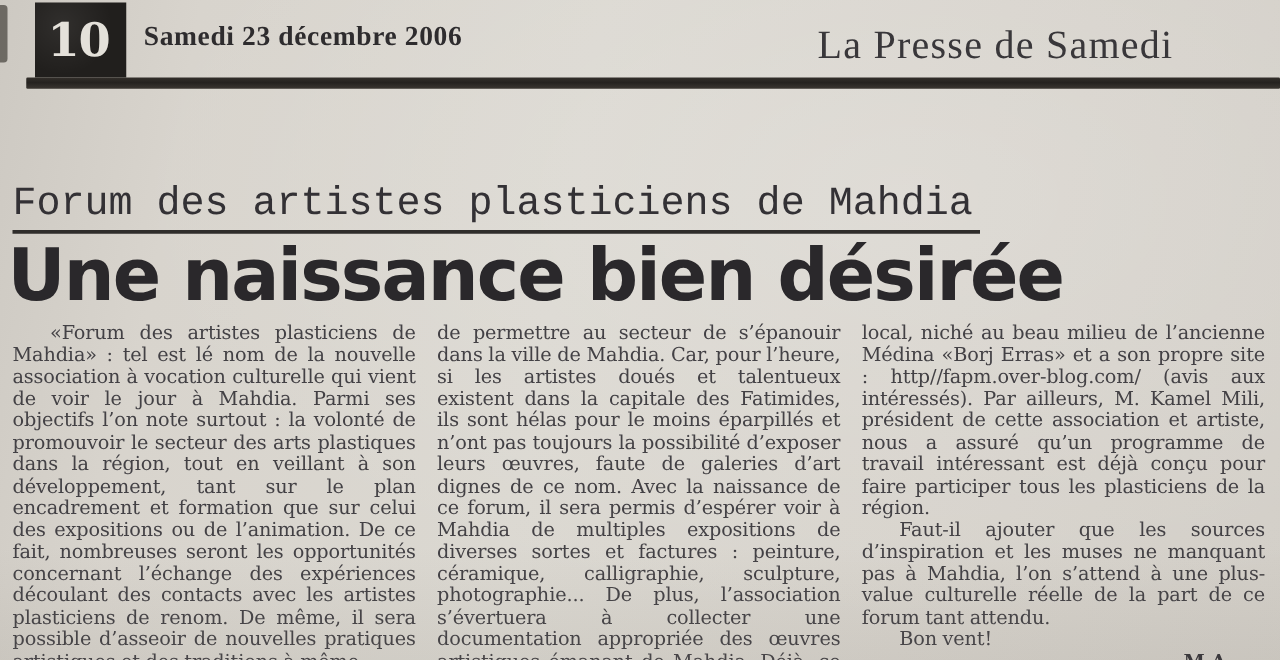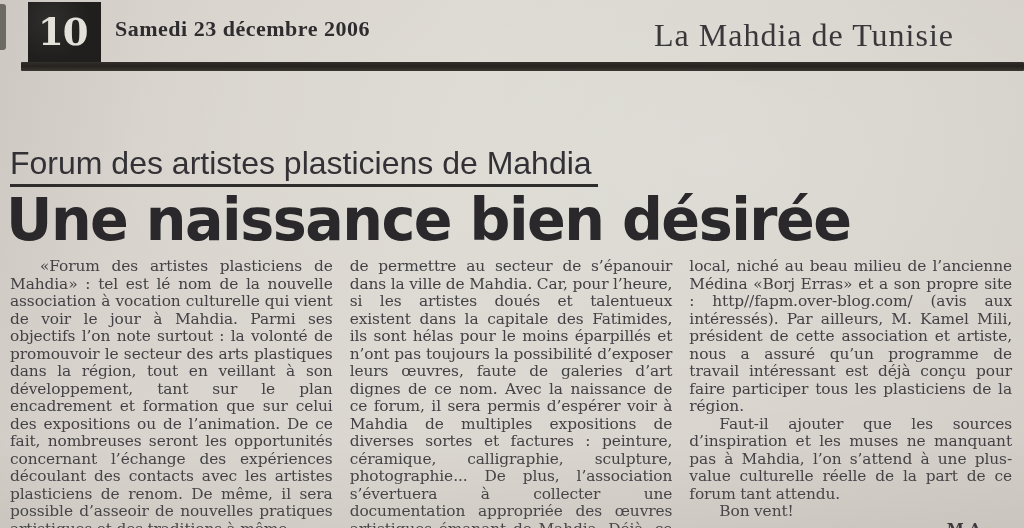--- a/index.html
+++ b/index.html
@@ -84,21 +84,21 @@
     left: 21px; top: 62px;
     width: 1003px; height: 9px;
     background: linear-gradient(180deg, #332f2b 0%, #25221f 45%, #3a3631 100%);
     border-radius: 1px;
   }
 
   
   .kicker {
     position: absolute;
     left: 10px; top: 147px;
-    font-family: Liberation Sans, sans-serif;
+    font-family: Liberation Mono, monospace;
     font-size: 32px;
     color: #333135;
     white-space: nowrap;
     padding: 0 6px 5px 0;
     border-bottom: 3px solid #2f2d2b;
     line-height: 1;
   }
   .headline {
     position: absolute;
     left: 6px; top: 191px;
@@ -149,21 +149,21 @@
 <div class="page">
 
   <div class="scan-edge"></div>
 
   <div class="pagenum-box">
     <span class="pagenum">10</span>
   </div>
 
   <div class="issue-date">Samedi 23 décembre 2006</div>
 
-  <div class="masthead">La Mahdia de Tunisie</div>
+  <div class="masthead">La Presse de Samedi</div>
 
   <div class="header-rule"></div>
 
   <div class="kicker">Forum des artistes plasticiens de Mahdia</div>
 
   <h1 class="headline">Une naissance bien désirée</h1>
 
   <div class="columns">
     <div class="col">
       <p class="indent">«Forum des artistes plasticiens de Mahdia» : tel est lé nom de la nouvelle association à vocation culturelle qui vient de voir le jour à Mahdia. Parmi ses objectifs l’on note surtout : la volonté de promouvoir le secteur des arts plastiques dans la région, tout en veillant à son développement, tant sur le plan encadrement et formation que sur celui des expositions ou de l’animation. De ce fait, nombreuses seront les opportunités concernant l’échange des expériences découlant des contacts avec les artistes plasticiens de renom. De même, il sera possible d’asseoir de nouvelles pratiques artistiques et des traditions à même</p>

